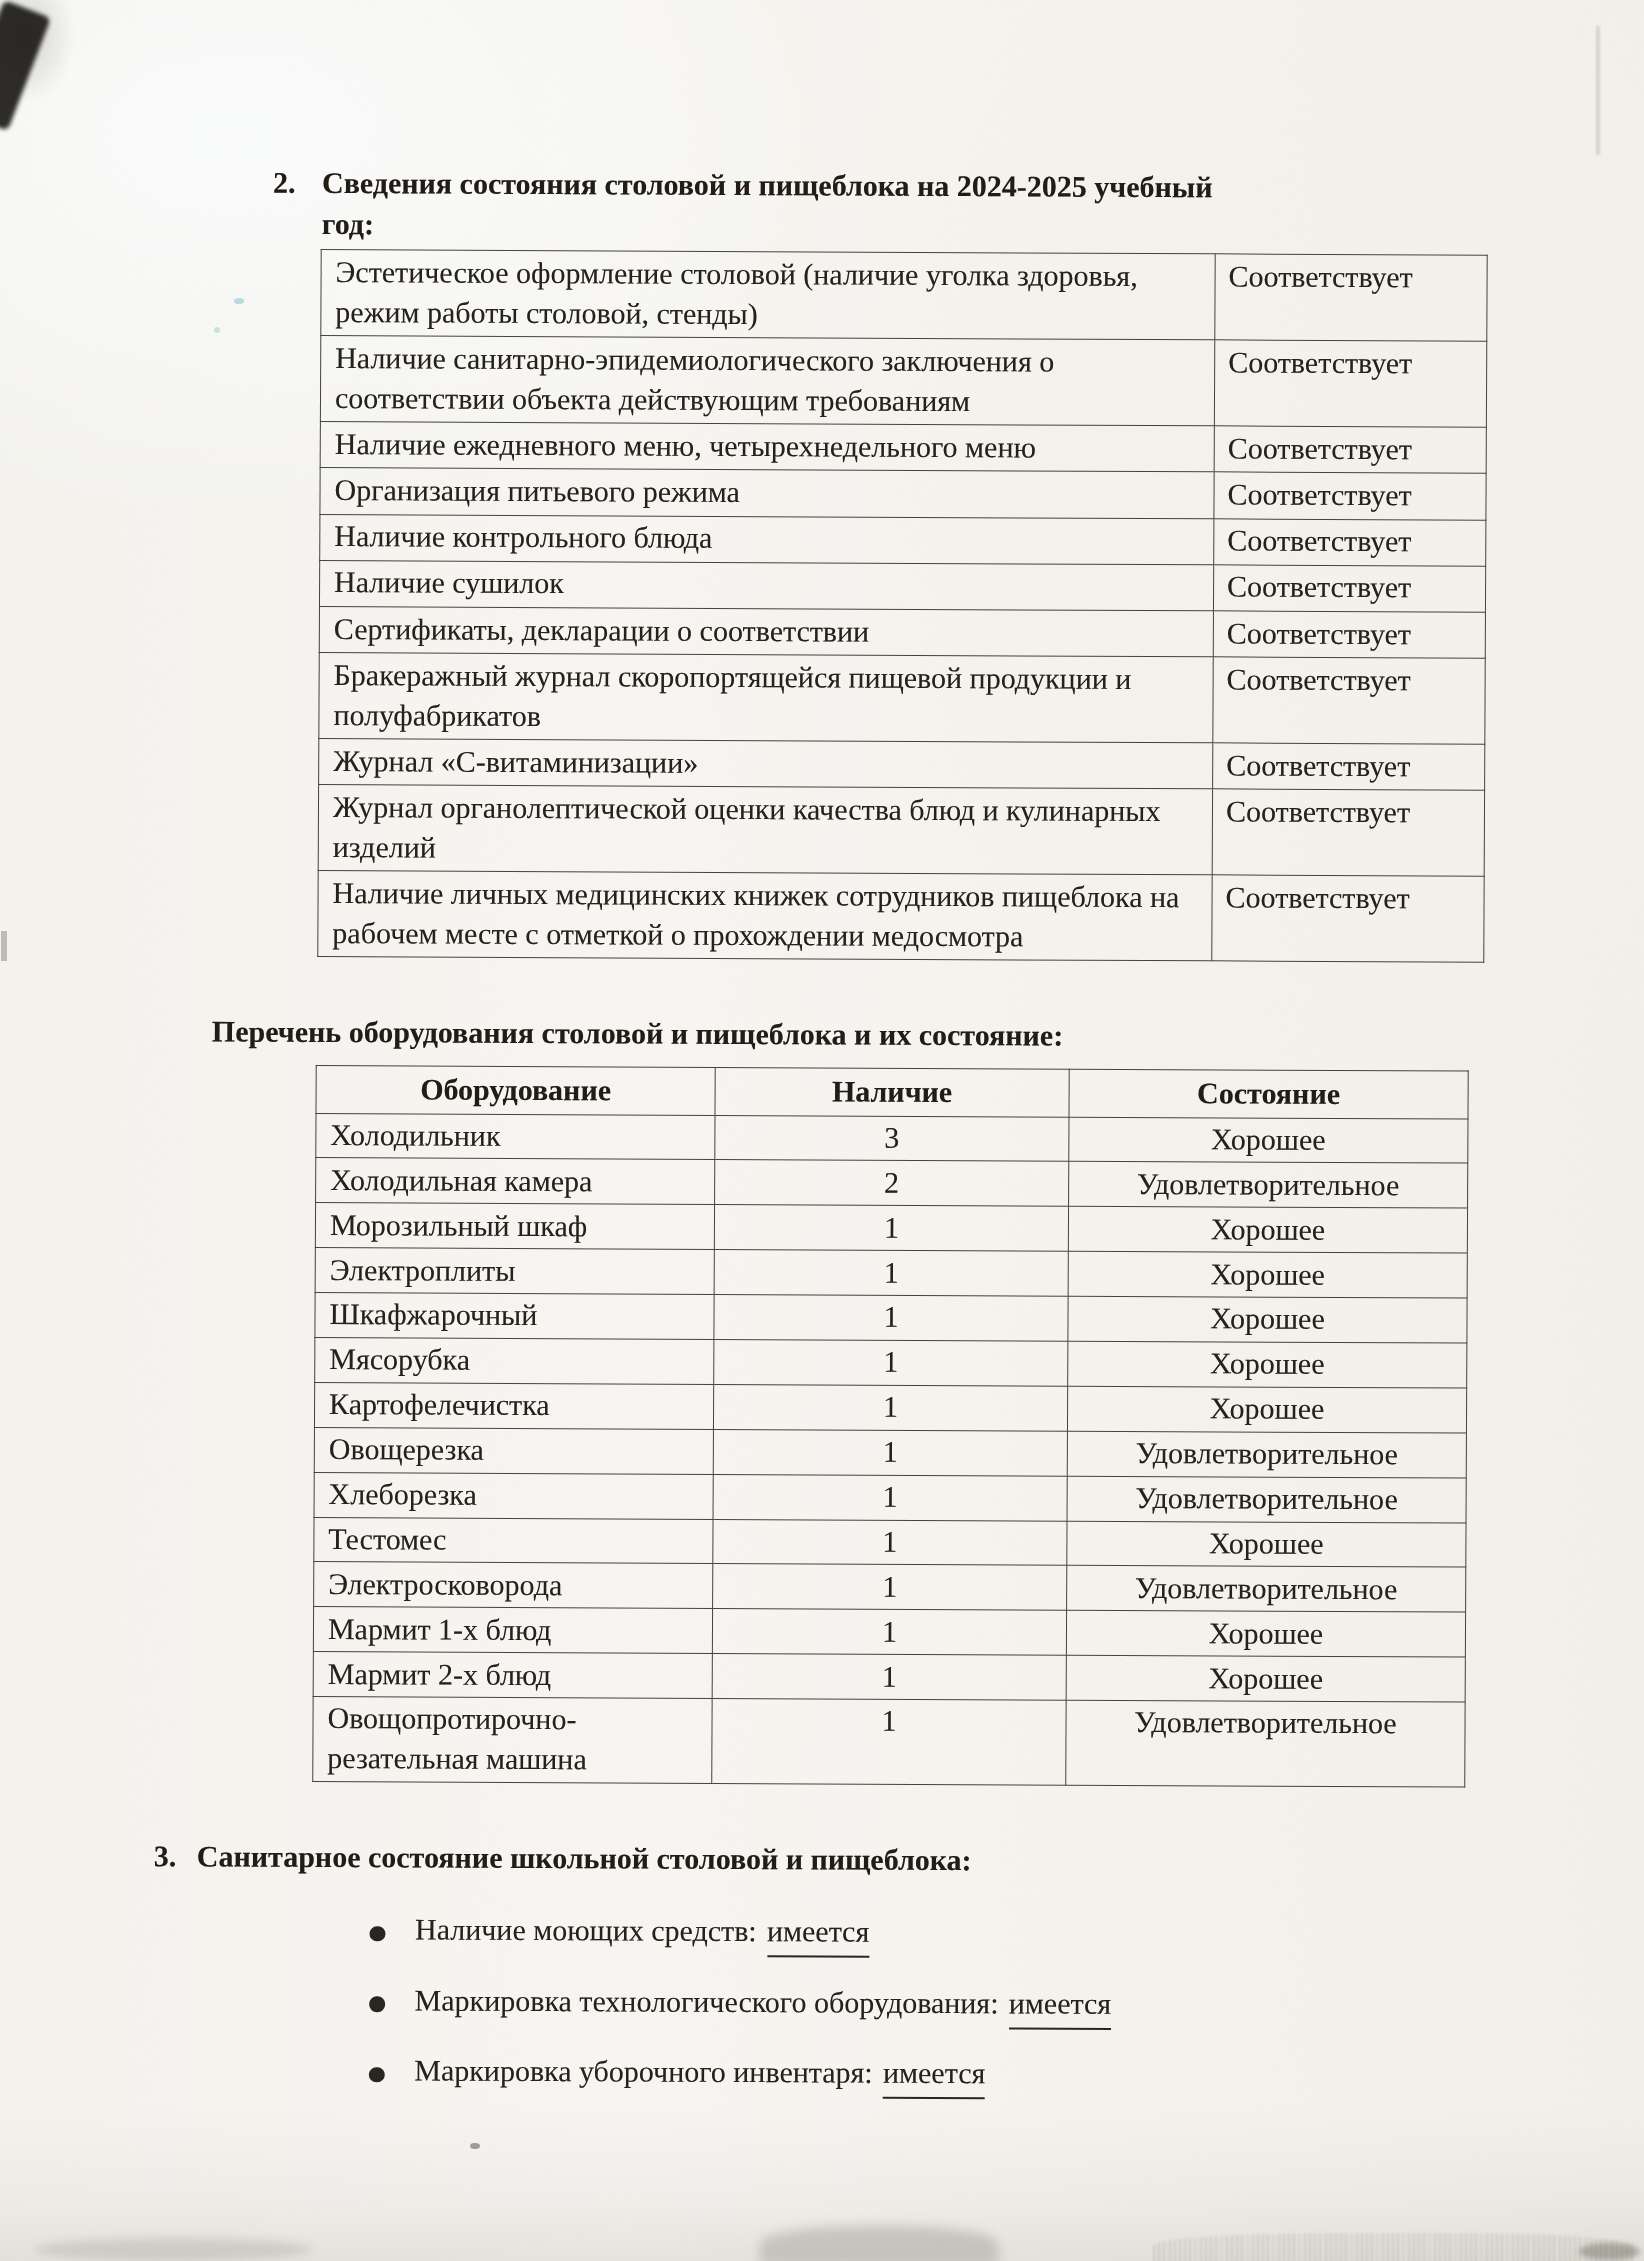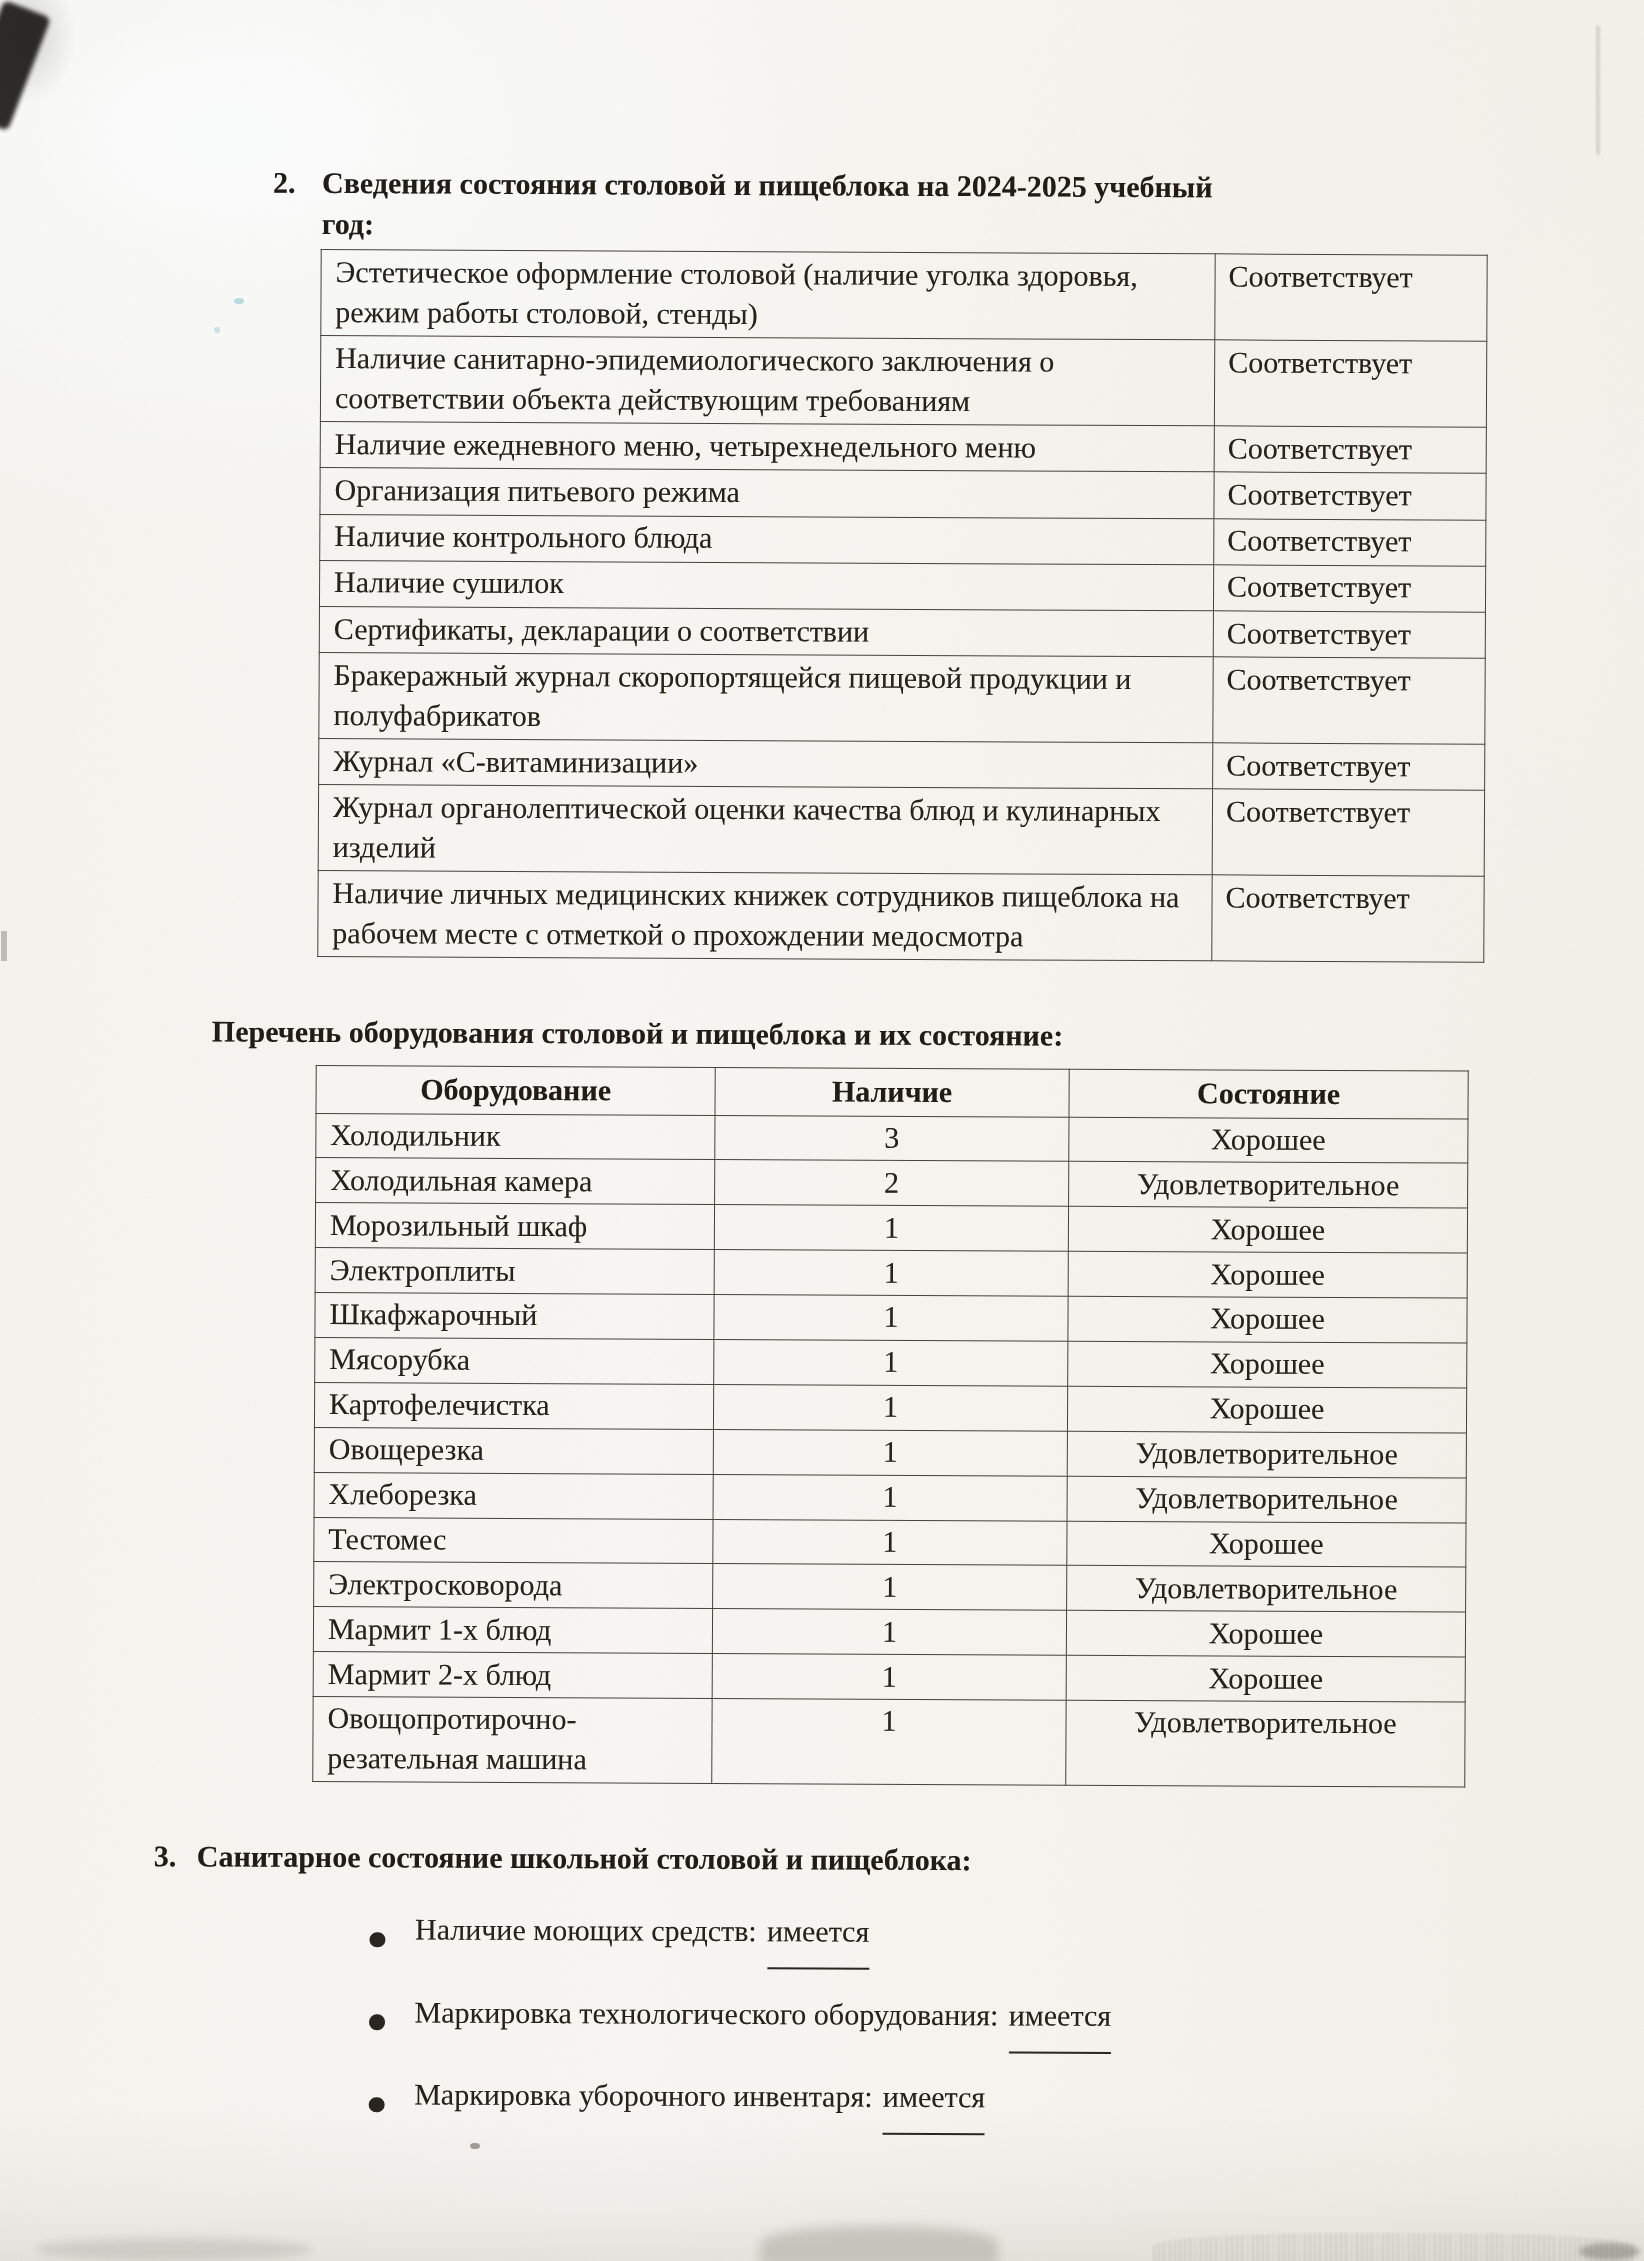--- a/index.html
+++ b/index.html
@@ -67,21 +67,21 @@
 
   .t2 { margin:13px 0 0 320px; width:1153px; font-size:30px; line-height:40px; text-align:center; }
   .t2 th { font-weight:bold; padding:2.6px 5.2px 3.9px; color:#211c15; }
   .t2 td { vertical-align:top; padding:1.3px 5.2px 2.6px; }
   .t2 td.eq-name { text-align:left; padding-left:14px; }
 
   .bullets { list-style:none; margin:32px 0 0 0; padding:0 0 0 378px; }
   .bullets li { display:flex; align-items:baseline; margin-bottom:24.5px; font-size:30px; line-height:40px; }
   .bullet-dot { flex:none; width:15.5px; height:15.5px; border-radius:50%; background:#2a2521;
     margin-right:30px; align-self:center; margin-top:2.6px; }
-  .bullet-value { border-bottom:2.6px solid #2a2521; padding-bottom:16px; margin-left:10.3px; }
+  .bullet-value { border-bottom:2.6px solid #2a2521; padding-bottom:4px; margin-left:10.3px; }
 </style>
 </head>
 <body>
 
 <div class="scan">
 
   <svg class="noise" xmlns="http://www.w3.org/2000/svg" viewBox="0 0 2552 3510" width="1644" height="2261">
     <filter id="grain">
       <feTurbulence type="fractalNoise" baseFrequency="0.8" numOctaves="2" stitchTiles="stitch"></feTurbulence>
       <feColorMatrix type="saturate" values="0"></feColorMatrix>

